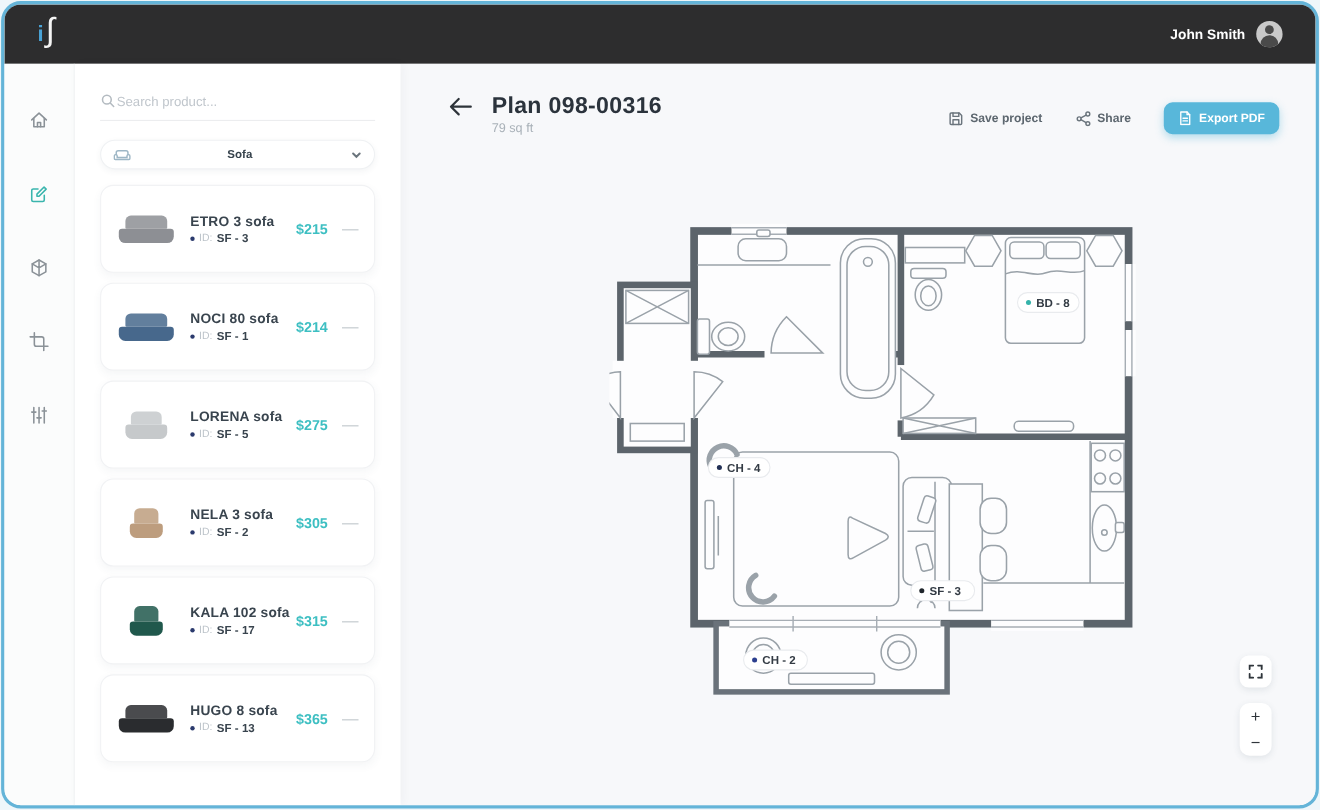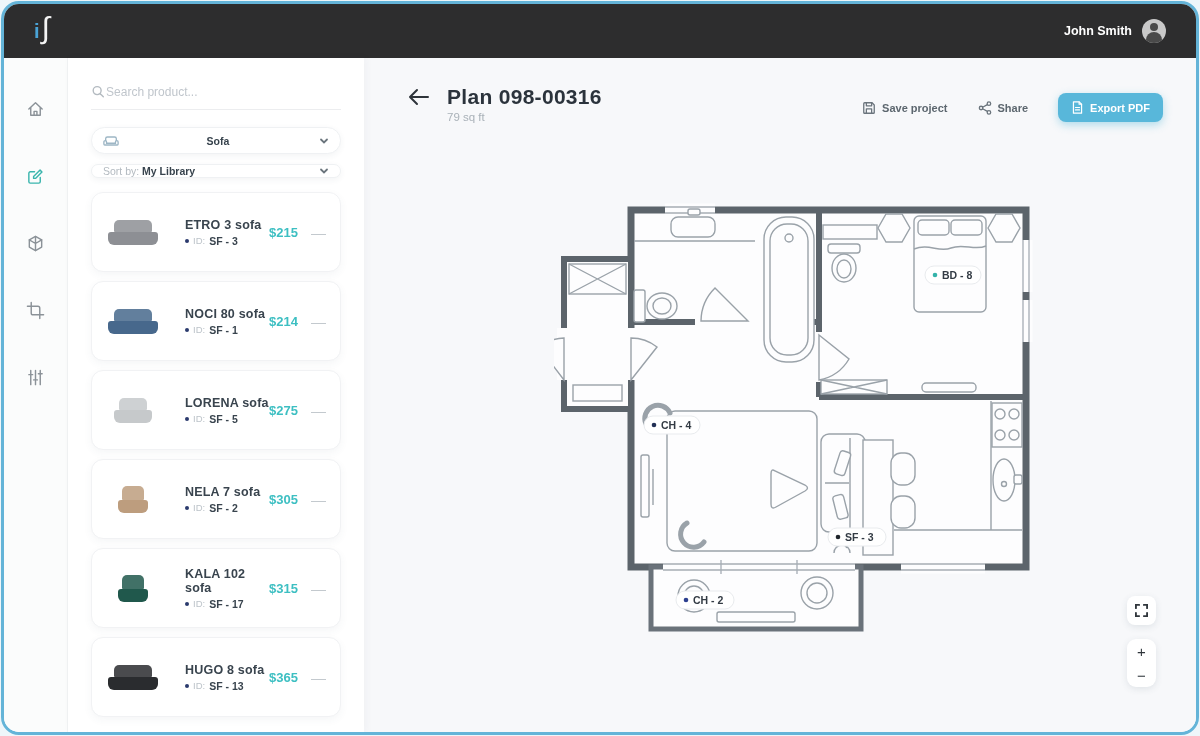--- a/index.html
+++ b/index.html
@@ -44,21 +44,21 @@
 
   .product-list { margin-top:14px; display:flex; flex-direction:column; gap:9px; }
   .product-card { display:flex; align-items:center; background:#fff; border:1px solid #f1f2f4; border-radius:12px; height:80px; padding:0 14px 0 12px; box-shadow:0 3px 8px rgba(60,80,100,.05); cursor:pointer; }
   .thumb { width:58px; height:46px; display:flex; flex-direction:column; align-items:center; justify-content:center; flex-shrink:0; }
   .sofa-back { width:38px; height:12px; border-radius:5px 5px 1px 1px; opacity:.85; }
   .sofa-base { width:50px; height:13px; border-radius:3px 3px 6px 6px; }
   .product-card:nth-child(3) .sofa-back { width:28px; }
   .product-card:nth-child(3) .sofa-base { width:38px; }
   .product-card:nth-child(4) .sofa-back, .product-card:nth-child(5) .sofa-back { width:22px; height:14px; }
   .product-card:nth-child(4) .sofa-base, .product-card:nth-child(5) .sofa-base { width:30px; }
-  .p-info { margin-left:23px; }
+  .p-info { margin-left:11px; }
   .p-name { font-size:12.5px; font-weight:700; color:#39444e; letter-spacing:.2px; }
   .p-idrow { display:flex; align-items:center; gap:4px; margin-top:3px; }
   .p-dot { width:4px; height:4px; border-radius:50%; background:#2b3a6d; }
   .p-idlabel { font-size:9.5px; color:#bcc3c9; }
   .p-id { font-size:10.5px; font-weight:700; color:#39444e; }
   .p-price { margin-left:auto; font-size:13px; font-weight:700; color:#3dbfc2; }
   .p-remove { background:none; border:none; color:#c3c9ce; font-size:15px; margin-left:13px; cursor:pointer; line-height:1; }
 
   
   .canvas { flex:1; background:#f7f8fa; position:relative; }
@@ -148,29 +148,20 @@
         <div class="pill pill-cat">
           <svg class="sofa-glyph" viewBox="0 0 18 13">
             <path d="M3 6V4a2 2 0 0 1 2-2h8a2 2 0 0 1 2 2v2"></path>
               <path d="M2.5 6a1.5 1.5 0 0 1 1.5 1.5V9h10V7.5A1.5 1.5 0 0 1 15.5 6 1.5 1.5 0 0 1 17 7.5V10a1 1 0 0 1-1 1H2a1 1 0 0 1-1-1V7.5A1.5 1.5 0 0 1 2.5 6z"></path>
           </svg>
           <span class="cat-label">Sofa</span>
           <svg class="chev" viewBox="0 0 10 10">
               <path d="M2 3.5 5 6.5 8 3.5"></path>
             </svg>
         </div>
-        <div class="pill pill-sort">
-          <span>
-            <span class="sort-label">Sort by:</span>
-            <span class="sort-value">My Library</span>
-          </span>
-          <svg class="chev" viewBox="0 0 10 10">
-              <path d="M2 3.5 5 6.5 8 3.5"></path>
-            </svg>
-        </div>
       </div>
 
       <div class="product-list">
 
         <div class="product-card">
           <div class="thumb">
             <div class="sofa-back" style="background: rgb(141, 143, 148);"></div>
             <div class="sofa-base" style="background: rgb(141, 143, 148);"></div>
           </div>
           <div class="p-info">
@@ -218,21 +209,21 @@
           <span class="p-price">$275</span>
           <button class="p-remove">—</button>
         </div>
 
         <div class="product-card">
           <div class="thumb">
             <div class="sofa-back" style="background: rgb(189, 157, 126);"></div>
             <div class="sofa-base" style="background: rgb(189, 157, 126);"></div>
           </div>
           <div class="p-info">
-            <div class="p-name">NELA 7 sofa</div>
+            <div class="p-name">NELA 3 sofa</div>
             <div class="p-idrow">
                 <span class="p-dot"></span>
               <span class="p-idlabel">ID:</span>
               <span class="p-id">SF - 2</span>
               </div>
           </div>
           <span class="p-price">$305</span>
           <button class="p-remove">—</button>
         </div>
 

